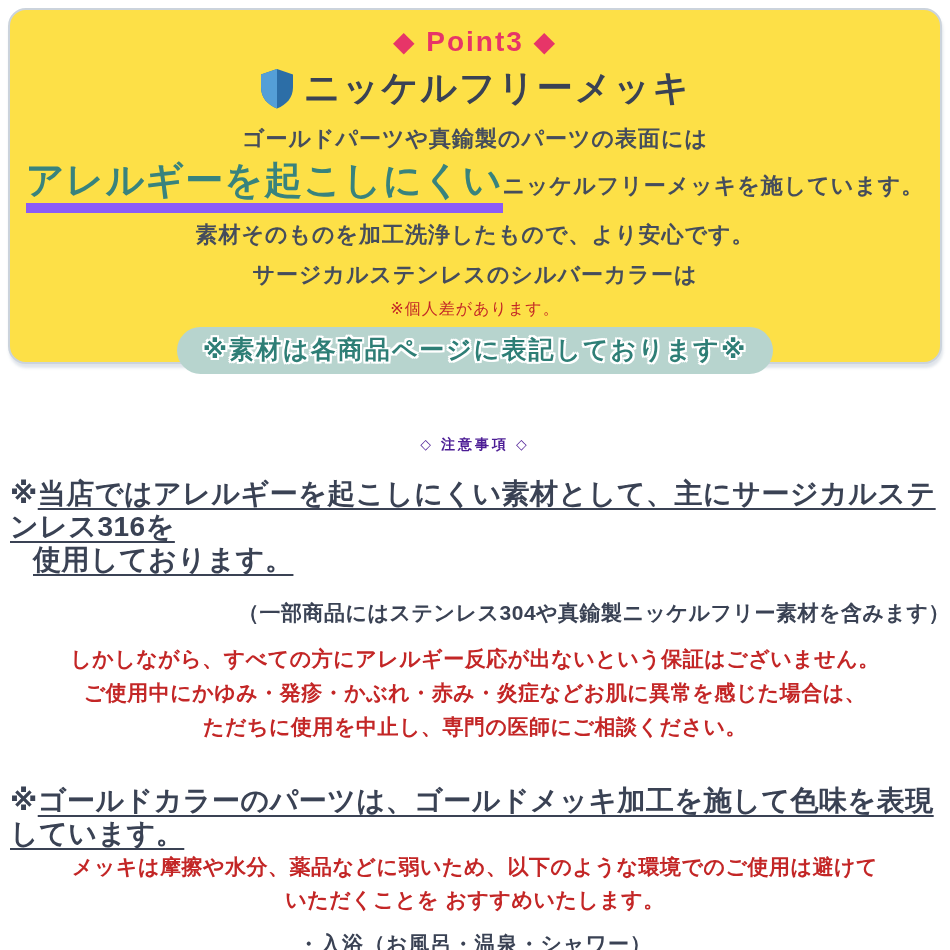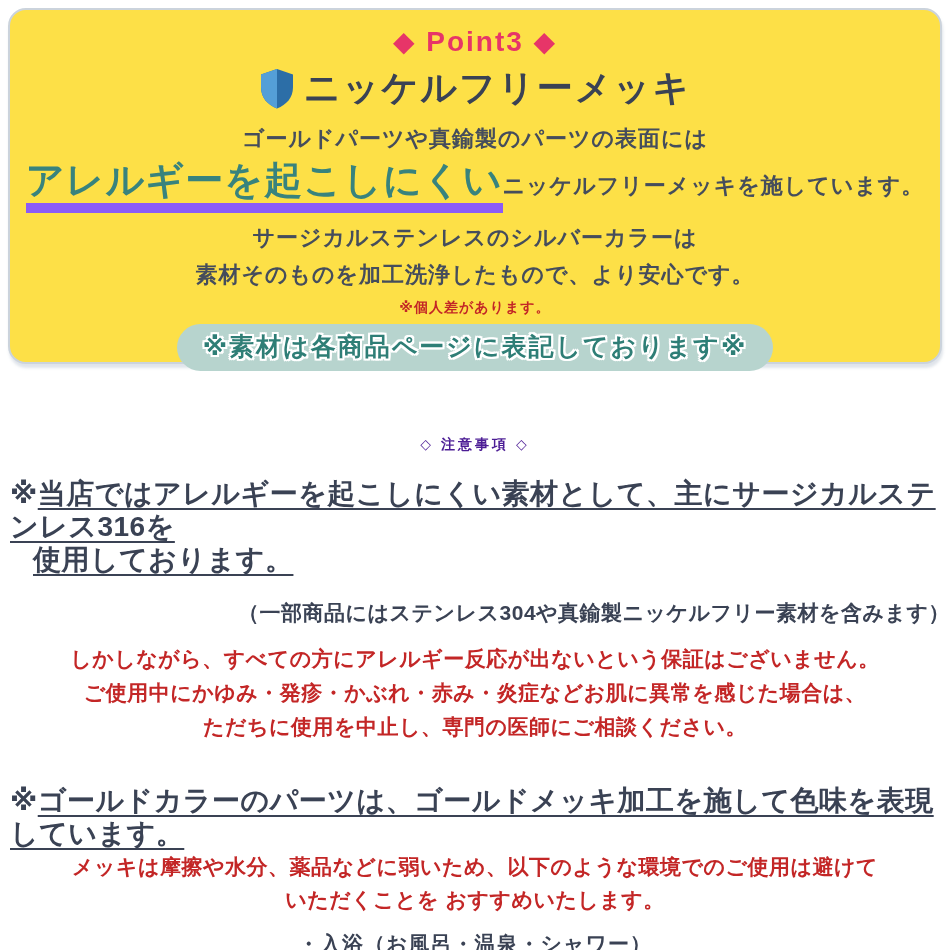--- a/index.html
+++ b/index.html
@@ -62,22 +62,22 @@
   .highlight-suffix {
     font-size: 22px;
     font-weight: bold;
     color: #454d5c;
     letter-spacing: 1px;
   }
   .line2 { margin-top: 10px; }
   .line3 { margin-top: 7px; }
   .note-red {
     margin-top: 9px;
-    font-size: 14px;
-    font-weight: bold;
+    font-size: 16px;
+    font-weight: normal;
     color: #c32626;
     letter-spacing: 1px;
   }
   .pill {
     margin: 7px auto 0 auto;
     width: fit-content;
     background: #b7d4ce;
     border-radius: 26px;
     padding: 6px 26px 8px 26px;
     font-size: 25px;
@@ -158,22 +158,22 @@
     </span>
     <span class="box-title">ニッケルフリーメッキ</span>
   </div>
 
   <div class="box-line line1">ゴールドパーツや真鍮製のパーツの表面には</div>
 
   <div class="highlight-line">
     <span class="highlight">アレルギーを起こしにくい</span><span class="highlight-suffix">ニッケルフリーメッキを施しています。</span>
   </div>
 
+  <div class="box-line line3">素材そのものを加工洗浄したもので、より安心です。</div>
   <div class="box-line line2">サージカルステンレスのシルバーカラーは</div>
-  <div class="box-line line3">素材そのものを加工洗浄したもので、より安心です。</div>
 
   <div class="note-red">※個人差があります。</div>
 
   <div class="pill">※素材は各商品ページに表記しております※</div>
 </div>
 
 <div>
   <div class="notice-title">◇ 注意事項 ◇</div>
 
   <div class="notice-heading nh1">

